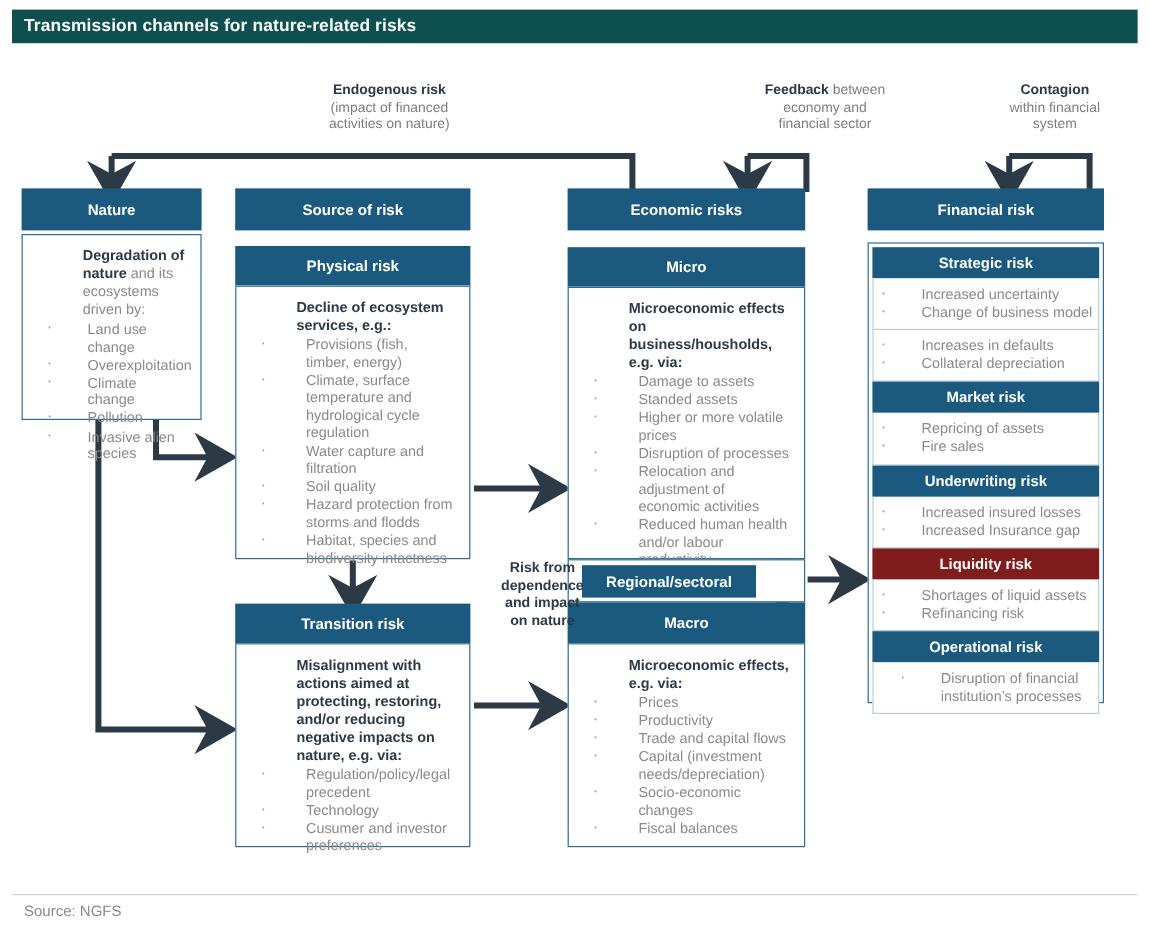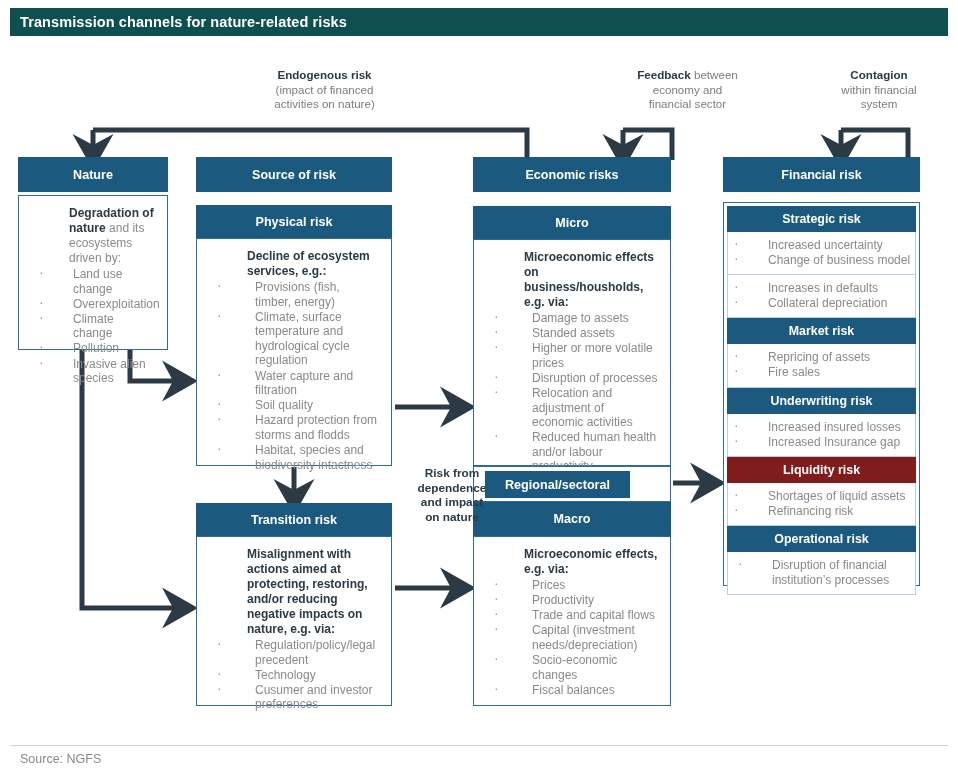--- a/index.html
+++ b/index.html
@@ -262,21 +262,21 @@
           </ul>
         </div>
         <div class="sub-hdr" style="background: #7f1d1d; color: rgb(255, 255, 255); font-size: 12.4px; font-weight: bold; text-align: center; padding: 6px 0px;">Liquidity risk</div>
         <div style="border-right: 1px solid rgb(185, 207, 221); border-bottom: 1px solid rgb(185, 207, 221); border-left: 1px solid rgb(185, 207, 221); border-image: initial; border-top: none; background: rgb(255, 255, 255); padding: 6px 4px 6px 0px;">
           <ul class="bul">
             <li style="padding-left: 40px;">Shortages of liquid assets</li>
             <li style="padding-left: 40px;">Refinancing risk</li>
           </ul>
         </div>
         <div class="sub-hdr" style="background: rgb(27, 90, 126); color: rgb(255, 255, 255); font-size: 12.4px; font-weight: bold; text-align: center; padding: 6px 0px;">Operational risk</div>
-        <div style="border-right: 1px solid rgb(185, 207, 221); border-bottom: 1px solid rgb(185, 207, 221); border-left: 1px solid rgb(185, 207, 221); border-image: initial; border-top: none; background: rgb(255, 255, 255); padding: 6px 4px 6px 4px;">
+        <div style="border-right: 1px solid rgb(185, 207, 221); border-bottom: 1px solid rgb(185, 207, 221); border-left: 1px solid rgb(185, 207, 221); border-image: initial; border-top: none; background: rgb(255, 255, 255); padding: 6px 4px 6px 16px;">
           <ul class="bul">
             <li style="padding-left: 40px;">Disruption of financial institution’s processes</li>
           </ul>
         </div>
       </div>
   </div>
 
   <div id="center-note">
     <span>Risk from dependence and impact on nature</span>
   </div>

